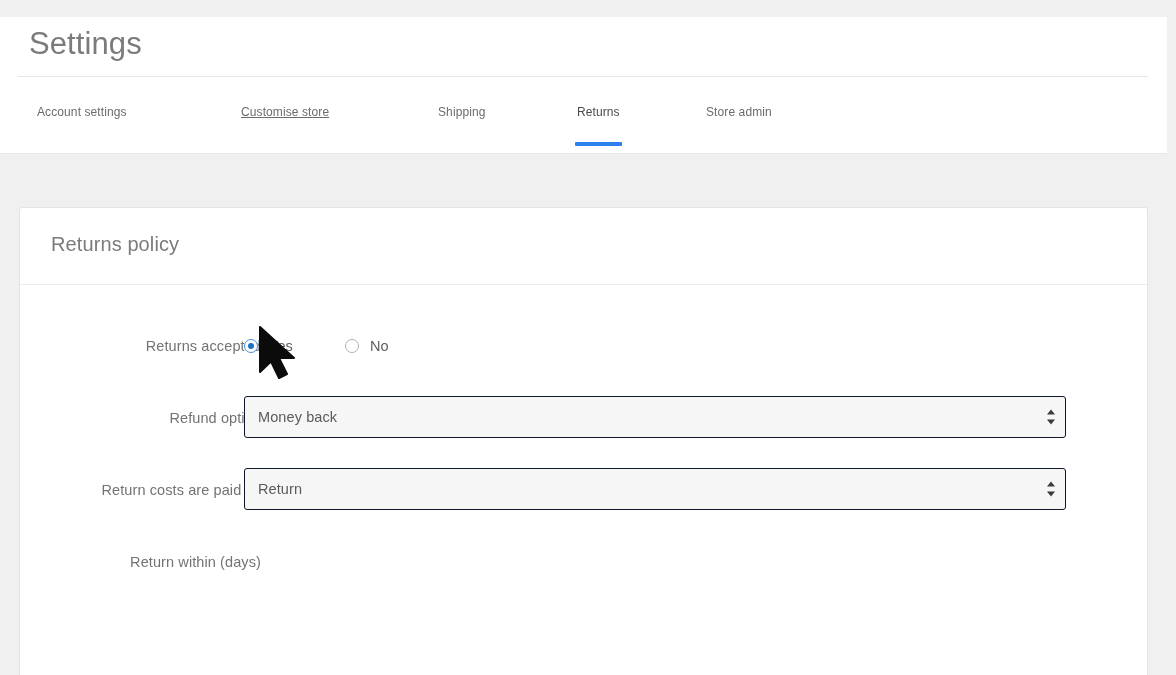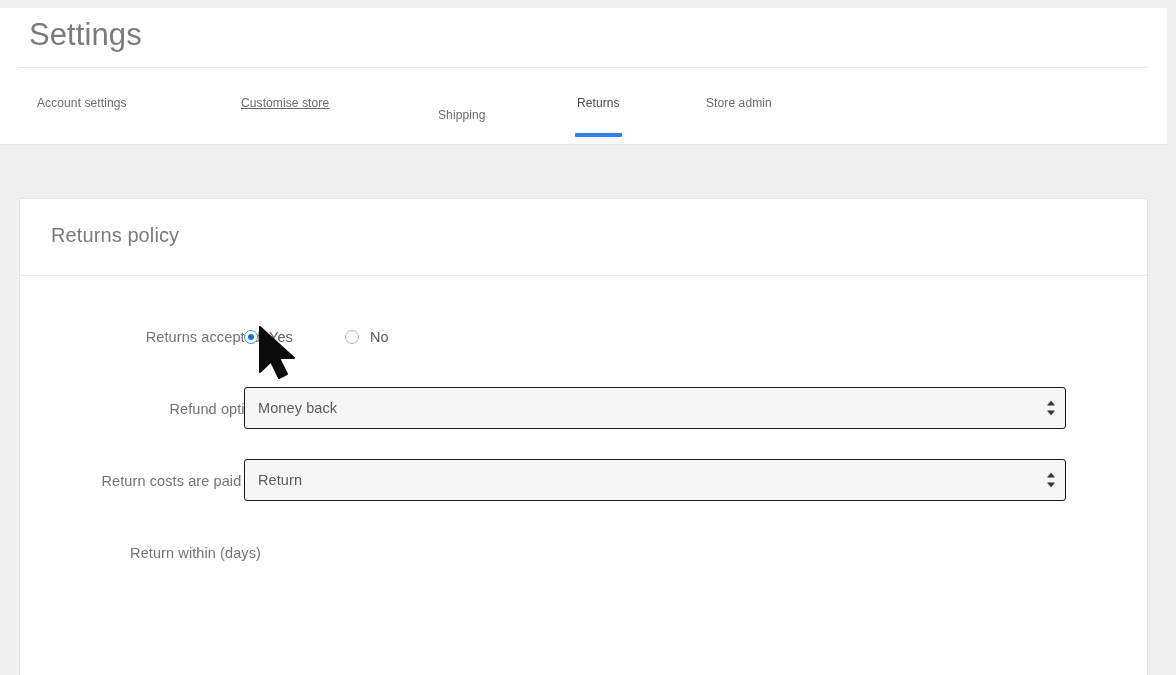--- a/index.html
+++ b/index.html
@@ -21,21 +21,21 @@
     position: absolute;
     left: 0; top: 0;
     width: 1176px;
     height: 675px;
     background: #f0f0f0;
   }
 
   
   .page-inner {
     position: absolute;
-    left: 0; top: 8px;
+    left: 0; top: 17px;
     width: 1167px;
     height: 541px;
     background: #7dd3fc;
   }
 
   
   .header {
     position: absolute;
     left: 0; top: 0;
     width: 1167px;
@@ -291,21 +291,21 @@
       <div class="page-title">Settings</div>
       <div class="title-rule"></div>
 
       <div class="tabs">
         <div class="tab" style="left:37px;">
           <span>Account settings</span>
         </div>
         <div class="tab" style="left:241px;text-decoration:underline;">
           <span>Customise store</span>
         </div>
-        <div class="tab" style="left:438px;margin-top:12px;">
+        <div class="tab" style="left:438px;">
           <span>Shipping</span>
         </div>
         <div class="tab active" style="left:577px;text-align:center;">
           <span>Returns</span>
           <span class="tab-underline"></span>
         </div>
         <div class="tab" style="left:706px;">
           <span>Store admin</span>
         </div>
         <div class="tabs-bottom-line"></div>

